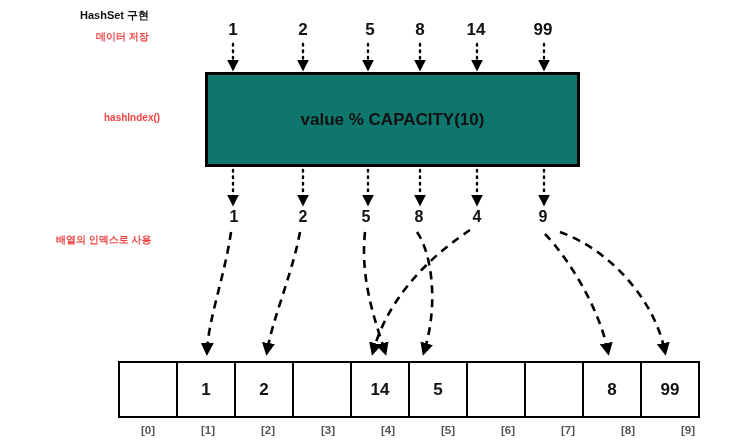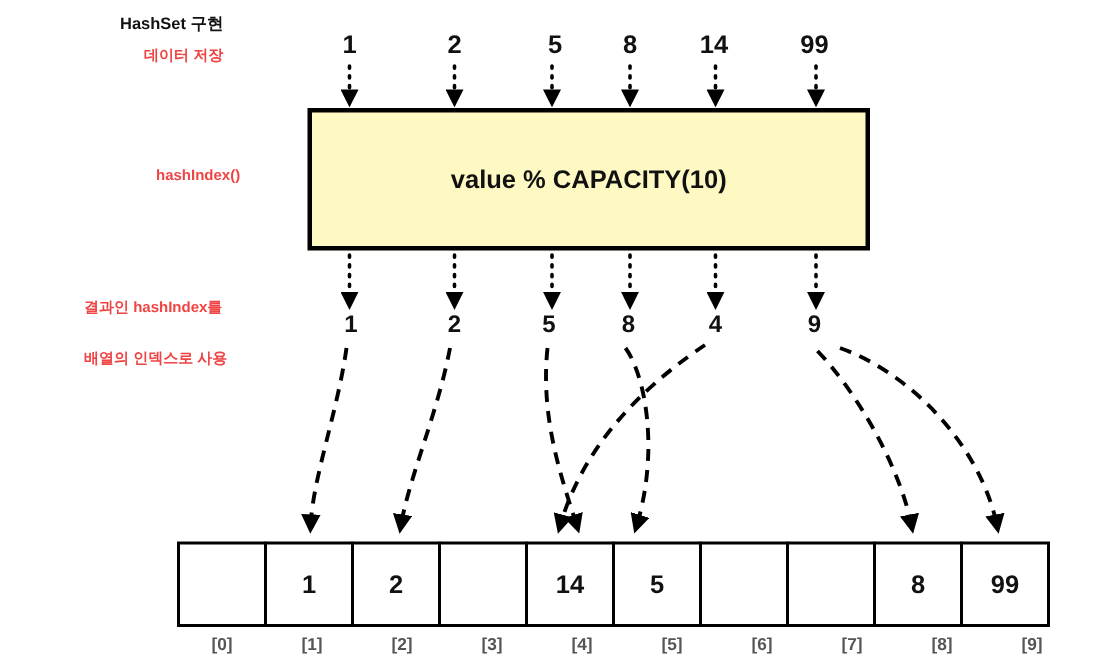--- a/index.html
+++ b/index.html
@@ -59,21 +59,21 @@
     width: 36px;
   }
   .hashbox {
     position: absolute;
     left: 205px;
     top: 72px;
     width: 375px;
     height: 95px;
     border: 3px solid #000;
     box-sizing: border-box;
-    background: #fef9c3;
+    background: #0f766e;
   }
   .hashbox-text {
     position: absolute;
     left: 0;
     top: 0;
     width: 100%;
     height: 100%;
     display: flex;
     align-items: center;
     justify-content: center;
@@ -133,21 +133,20 @@
   <div class="lbl input-val" style="left:400px; top:20px;">8</div>
   <div class="lbl input-val" style="left:456px; top:20px;">14</div>
   <div class="lbl input-val" style="left:523px; top:20px;">99</div>
 
   <div class="lbl sidelabel" style="left:104px; top:112px;">hashIndex()</div>
 
   <div class="hashbox">
     <div class="hashbox-text">value % CAPACITY(10)</div>
   </div>
 
-  <div class="lbl sidelabel multiline" style="left:56px; top:199px;">결과인 hashIndex를</div>
   <div class="lbl sidelabel multiline" style="left:56px; top:221px;margin-top:12px;">배열의 인덱스로 사용</div>
 
   <div class="lbl out-val" style="left:216px; top:208px;">1</div>
   <div class="lbl out-val" style="left:285px; top:208px;">2</div>
   <div class="lbl out-val" style="left:348px; top:208px;">5</div>
   <div class="lbl out-val" style="left:401px; top:208px;">8</div>
   <div class="lbl out-val" style="left:459px; top:208px;">4</div>
   <div class="lbl out-val" style="left:525px; top:208px;">9</div>
 
   <div class="array">

